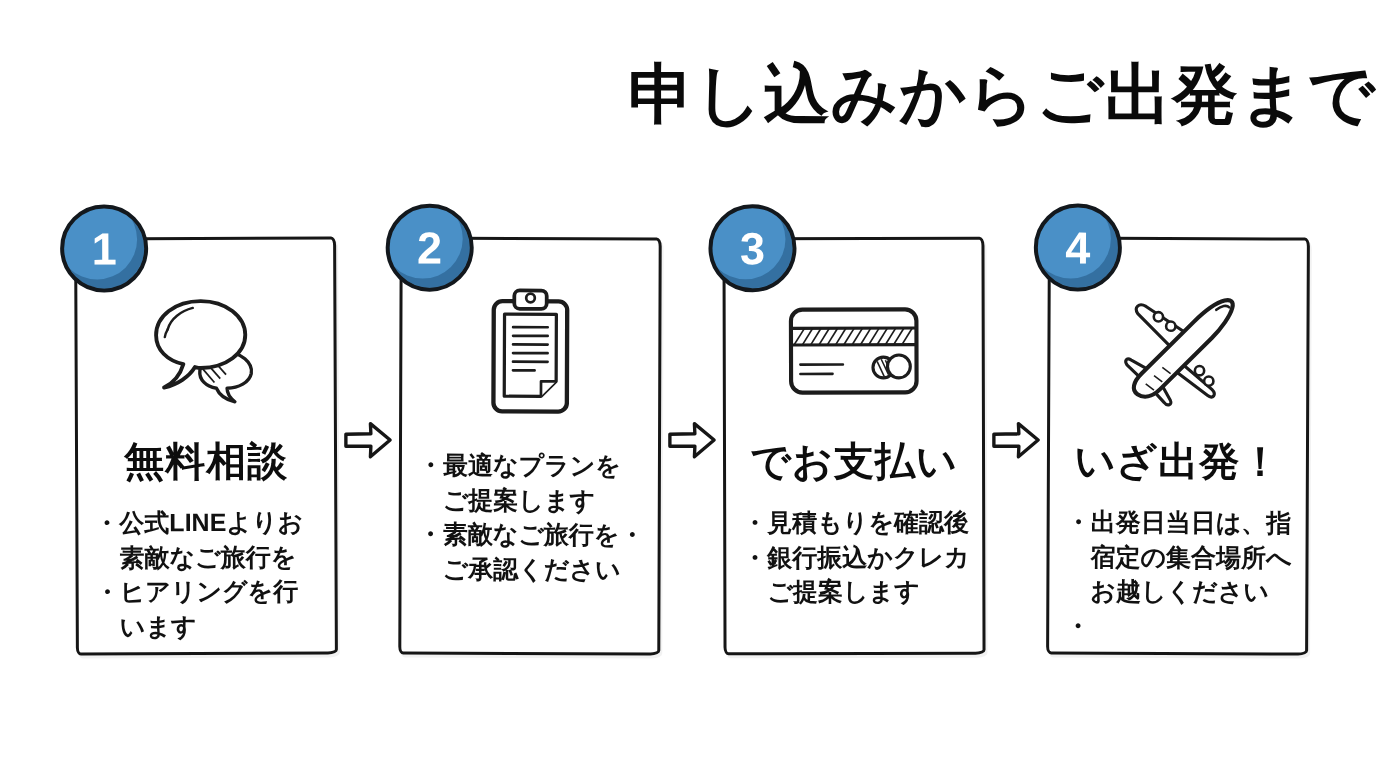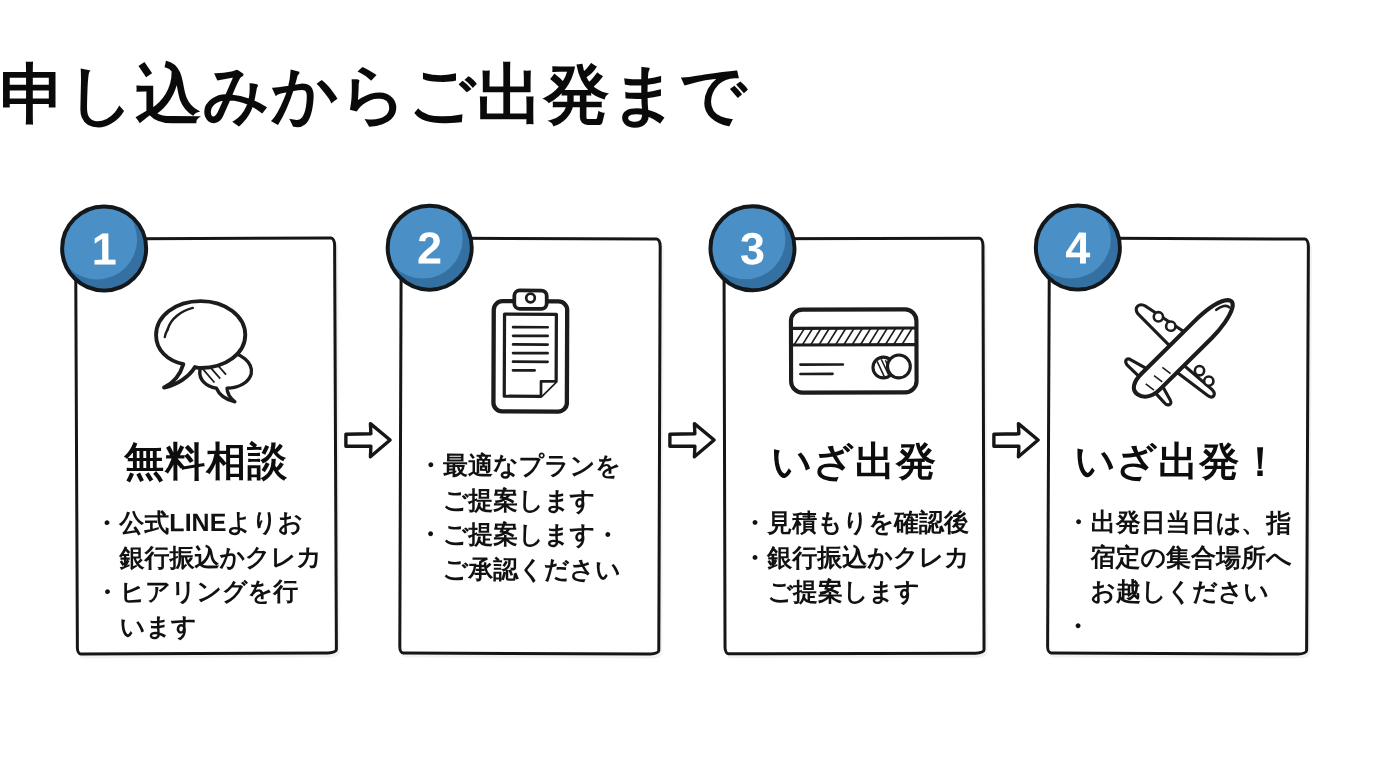--- a/index.html
+++ b/index.html
@@ -3,21 +3,21 @@
 <meta charset="utf-8">
 <style>
   html,body{margin:0;padding:0;}
   body{
     width:1376px;height:768px;background:#ffffff;overflow:hidden;
     font-family:"Liberation Sans", sans-serif;color:#0f0f0f;
   }
   .canvas{position:relative;width:1376px;height:768px;background:#ffffff;}
   .main-title{
     position:absolute;top:50px;left:0;width:100%;
-    text-align:left;font-size:66px;font-weight:900;letter-spacing:1px;color:#0a0a0a;
+    text-align:right;font-size:66px;font-weight:900;letter-spacing:1px;color:#0a0a0a;
   }
   .steps{
     position:absolute;top:237px;left:75px;
     display:flex;align-items:flex-start;
   }
   .step-card{
     position:relative;width:262px;height:418px;flex:none;
     background:#ffffff;border:3px solid #161616;box-sizing:border-box;
     border-radius:8px 5px 10px 5px / 5px 9px 5px 8px;
     box-shadow:2px 3px 0 rgba(0,0,0,0.05);
@@ -74,21 +74,21 @@
           <path d="M60 6 C34 6 14 21 14 41 C14 56 25 67 42 71 C39 81 32 90 22 95 C36 92 48 84 54 74 C56 74.5 58 75 60 75 C86 75 106 60 106 41 C106 22 86 6 60 6 Z" fill="#fff" stroke="#1c1c1c" stroke-width="4" stroke-linejoin="round"></path>
           <path d="M26 35 C29 24 40 16 52 13" fill="none" stroke="#1c1c1c" stroke-width="2.5" stroke-linecap="round"></path>
           <path d="M23 43 C23.5 40 24.5 37.5 26 35" fill="none" stroke="#1c1c1c" stroke-width="2.5" stroke-linecap="round"></path>
         </svg>
       </div>
       <div class="step-title">無料相談</div>
       <div class="bullets">
         <div class="bullet">
           <span class="dot">・</span>
           <span class="bullet-text">公式LINEよりお
-銀行振込かクレカ</span>
+素敵なご旅行を</span>
         </div>
         <div class="bullet">
           <span class="dot">・</span>
           <span class="bullet-text">ヒアリングを行
 います</span>
         </div>
       </div>
     </div>
 
     <div class="arrow-cell">
@@ -119,21 +119,21 @@
         </svg>
       </div>
       <div class="bullets">
         <div class="bullet">
           <span class="dot">・</span>
           <span class="bullet-text">最適なプランを
 ご提案します</span>
         </div>
         <div class="bullet">
           <span class="dot">・</span>
-          <span class="bullet-text">ご提案します・
+          <span class="bullet-text">素敵なご旅行を・
 ご承認ください</span>
         </div>
       </div>
     </div>
 
     <div class="arrow-cell">
       <svg width="50" height="44" viewBox="0 0 52 44">
         <path d="M3 16 L29 15.5 L28.5 5 L49 22 L28.5 39.5 L29 28.5 L3 28.5 Z" fill="#fff" stroke="#161616" stroke-width="3.5" stroke-linejoin="round"></path>
       </svg>
     </div>
@@ -167,21 +167,21 @@
           <path d="M16 72 H47" stroke="#1c1c1c" stroke-width="2.5" stroke-linecap="round"></path>
           <circle cx="96" cy="66" r="10" fill="#fff" stroke="#1c1c1c" stroke-width="3"></circle>
           <g stroke="#1c1c1c" stroke-width="1.5">
             <path d="M90 60 L97 75"></path>
               <path d="M94 58 L101 73"></path>
               <path d="M98 59 L103 70"></path>
           </g>
           <circle cx="111" cy="65" r="11" fill="#fff" stroke="#1c1c1c" stroke-width="3"></circle>
         </svg>
       </div>
-      <div class="step-title">いざ出発</div>
+      <div class="step-title">でお支払い</div>
       <div class="bullets">
         <div class="bullet">
           <span class="dot">・</span>
           <span class="bullet-text">見積もりを確認後</span>
         </div>
         <div class="bullet">
           <span class="dot">・</span>
           <span class="bullet-text">銀行振込かクレカ
 ご提案します</span>
         </div>

